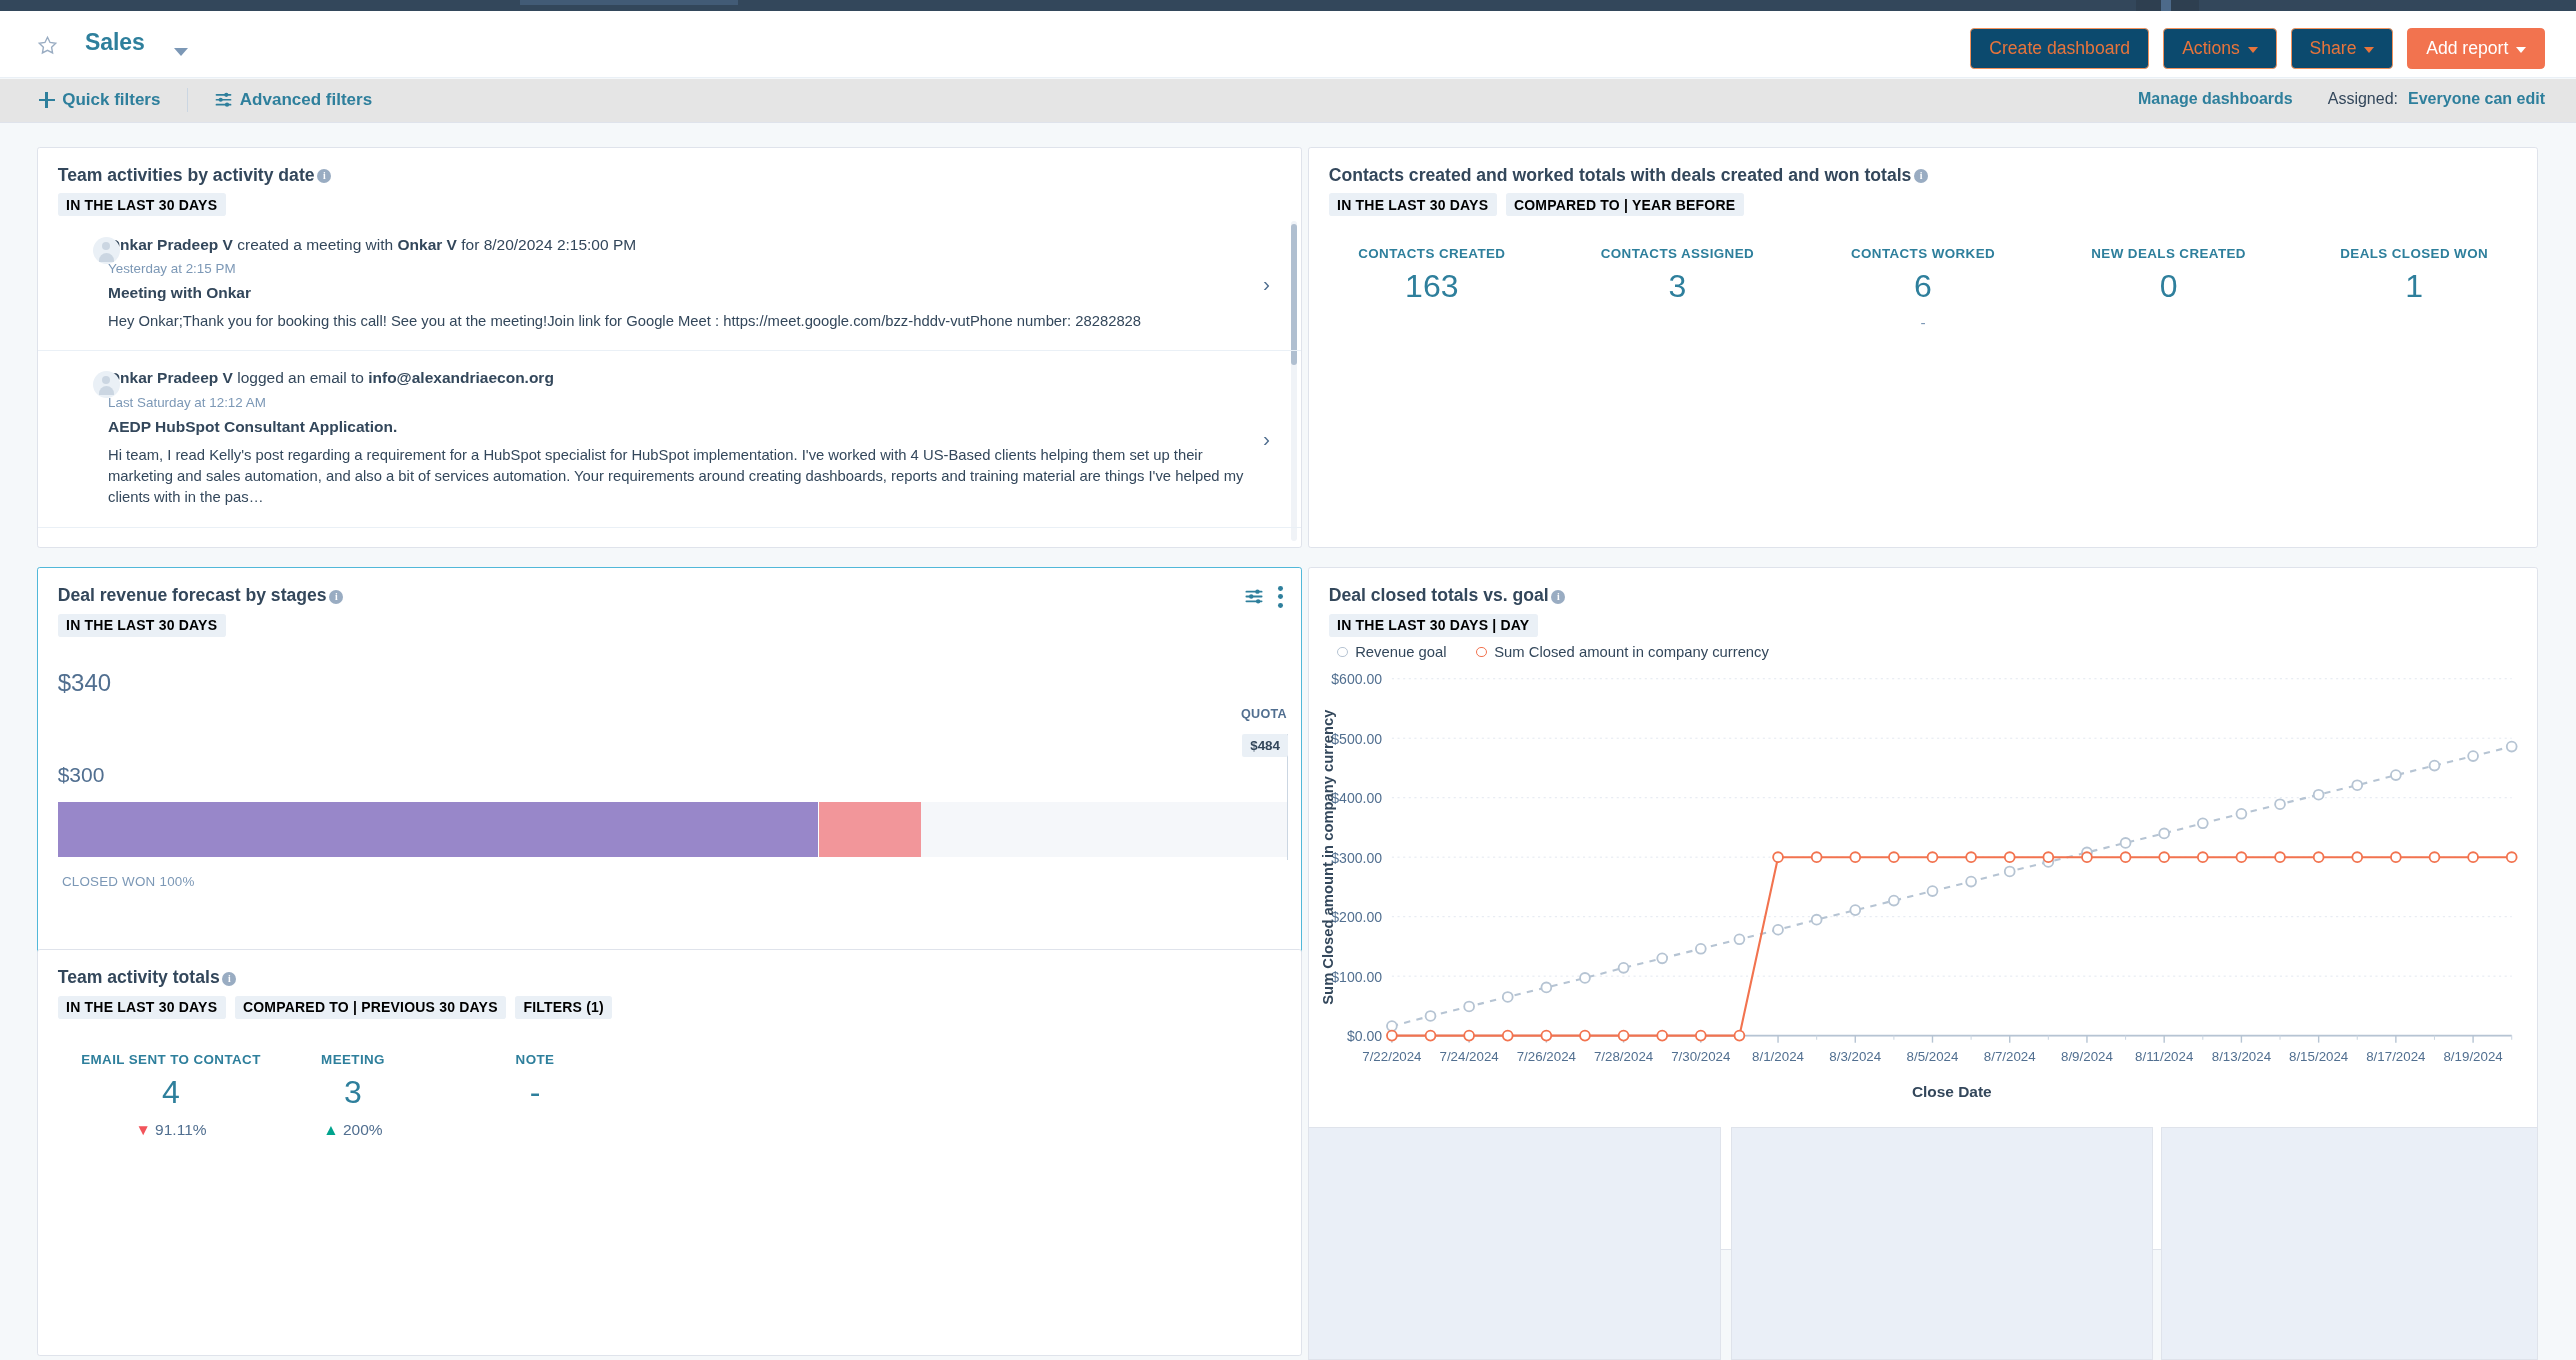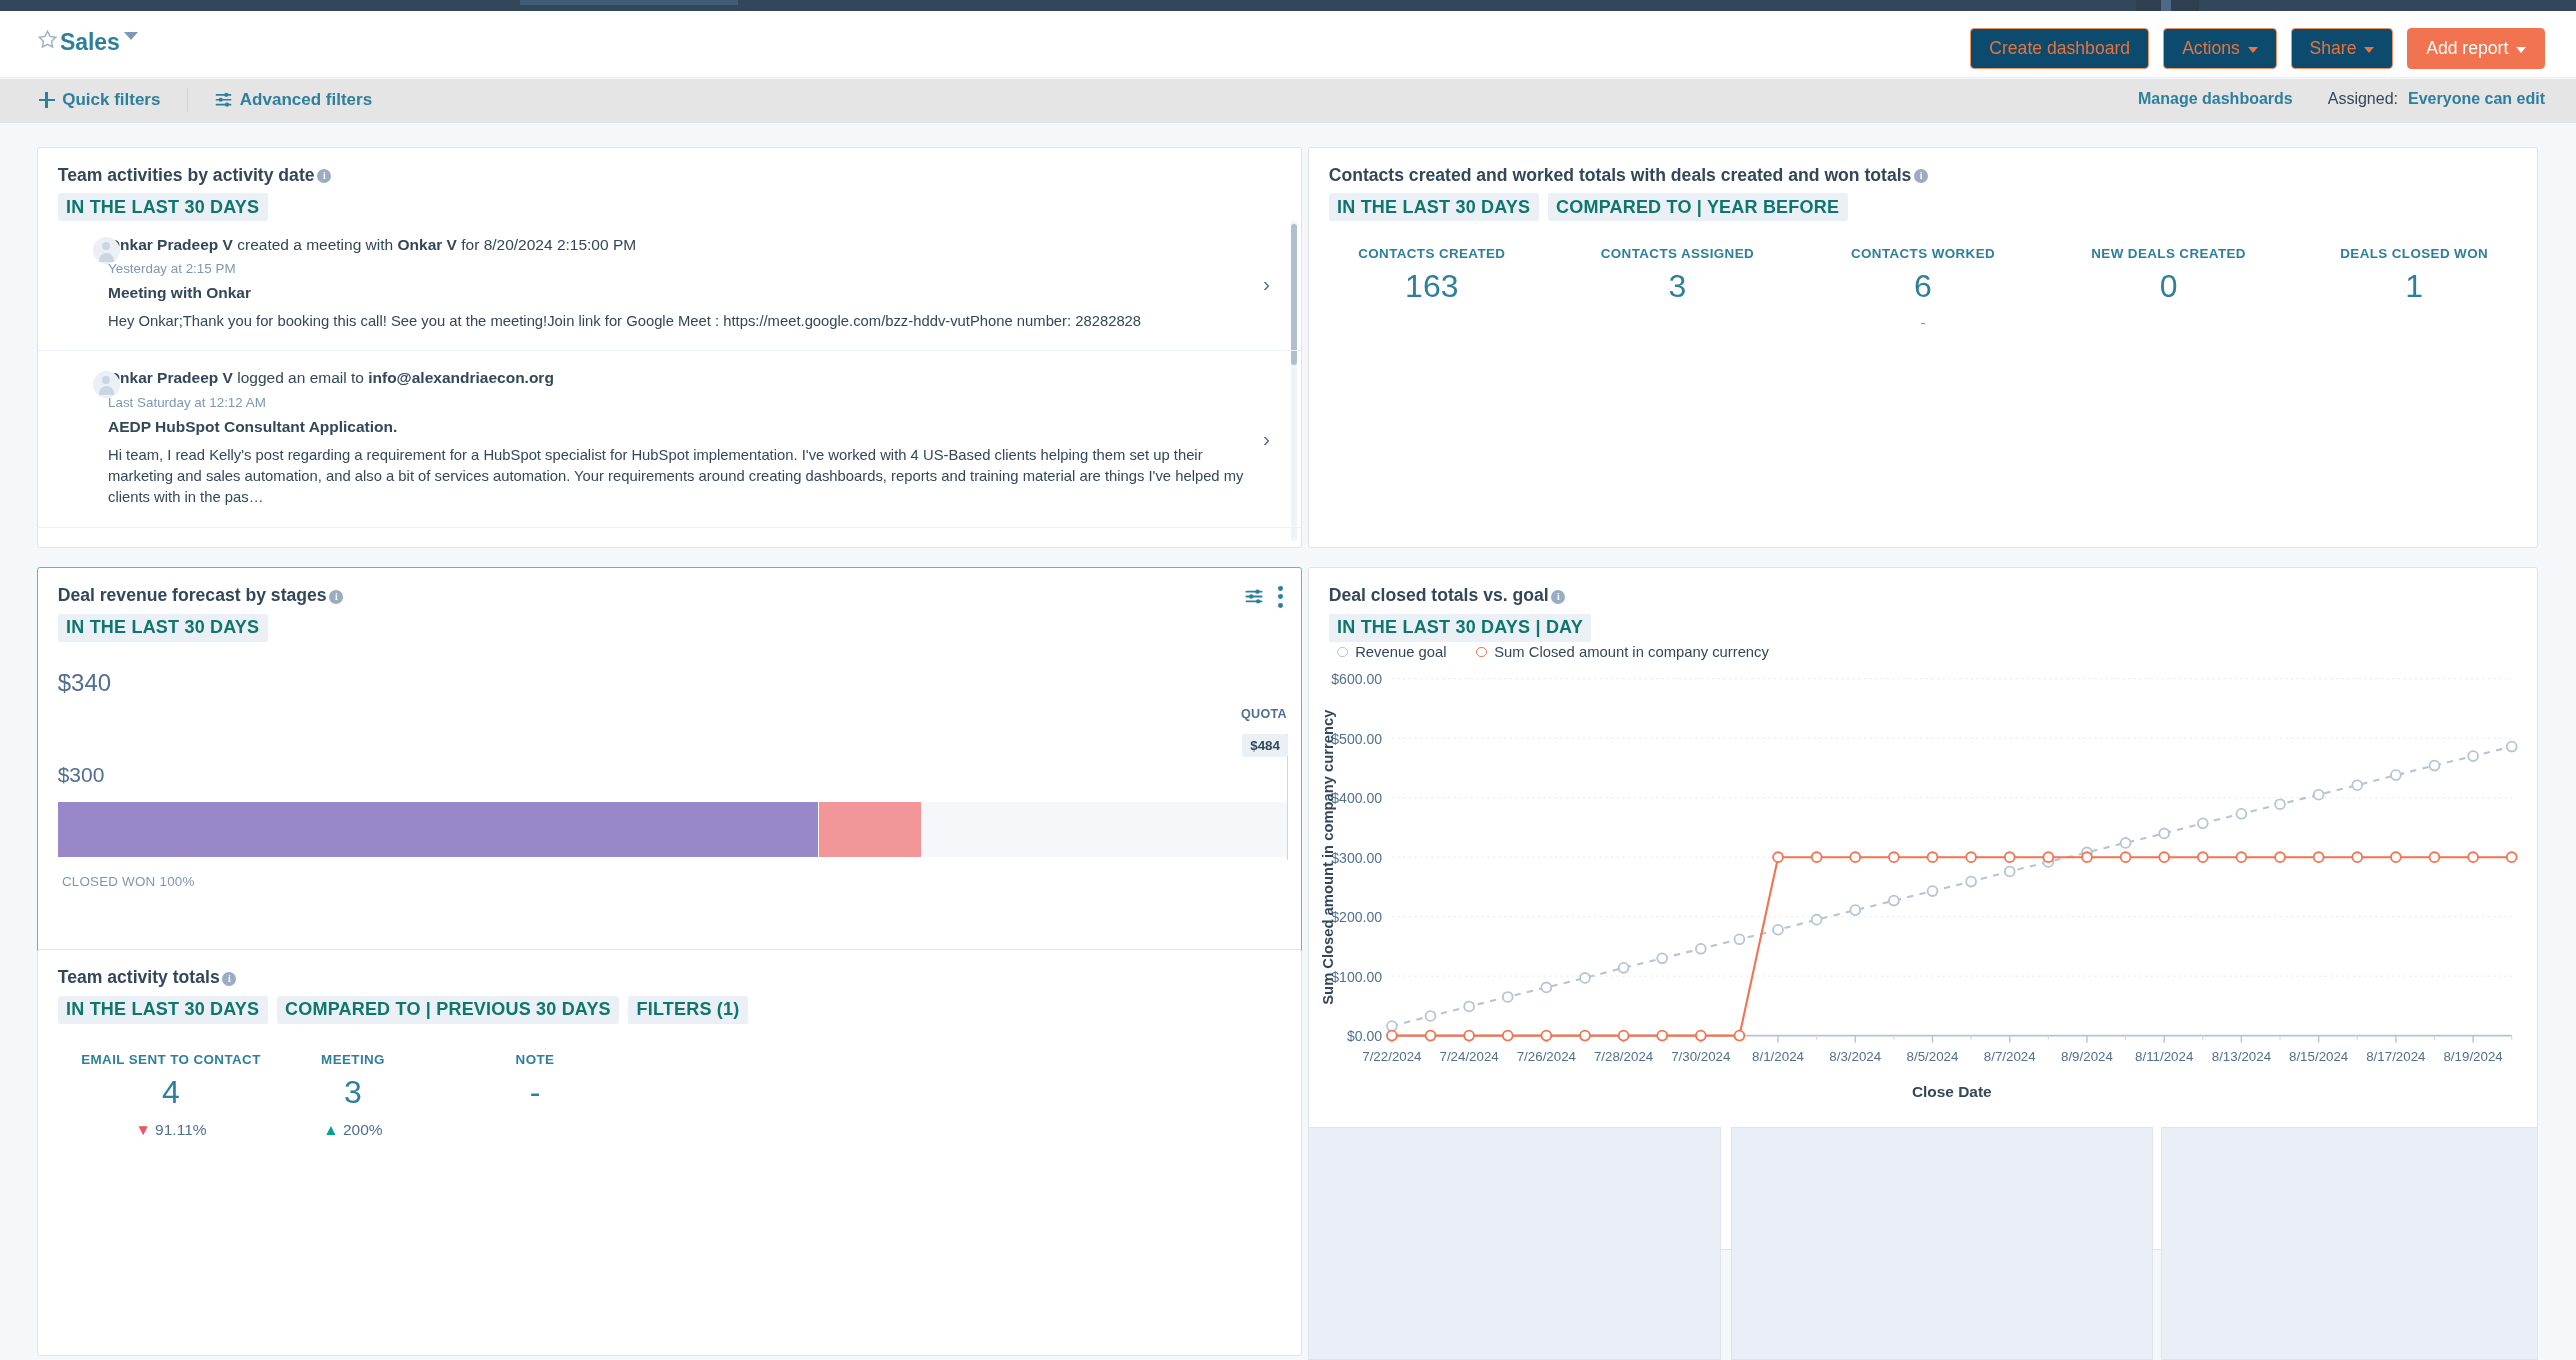--- a/index.html
+++ b/index.html
@@ -29,21 +29,21 @@
     background: #4d6a8a;
   }
 
   
   .titlebar {
     position: absolute; top: 11.2px; left: 0; width: 2576px; height: 67px;
     background: #fff; border-bottom: 0.7px solid #eaf0f6;
   }
   .title-left {
     position: absolute; left: 37px; top: 18px;
-    display: flex; align-items: flex-start; gap: 2px;
+    display: flex; align-items: flex-end; gap: 27px;
   }
   .star-icon { width: 21px; height: 21px; display: block; }
   .dash-title {
     font-size: 23px; font-weight: 700; color: #2e7f9c; letter-spacing: -0.1px;
   }
   .caret-down {
     width: 0; height: 0; border-left: 7.7px solid transparent;
     border-right: 7.7px solid transparent; border-top: 8.4px solid #7c98b6;
     margin-left: 2.8px; margin-top: 2.8px;
   }
@@ -114,22 +114,22 @@
     display: inline-flex; align-items: center; gap: 2.8px;
   }
   .info-icon {
     width: 14px; height: 14px; border-radius: 50%; background: #99acc2;
     color: #fff; font-size: 9.8px; font-weight: 700; line-height: 14px;
     text-align: center; font-family: "Liberation Serif", serif;
     display: inline-block; position: relative; top: 1.4px;
   }
   .chips { margin-top: 7.7px; display: flex; gap: 9px; flex-wrap: wrap; }
   .chip {
-    background: #eaf0f6; color: #0f766e; border-radius: 2.8px;
-    padding: 3.5px 8.4px; font-size: 18px; font-weight: 700; letter-spacing: 0.2px;
+    background: #eaf0f6; color: #000000; border-radius: 2.8px;
+    padding: 3.5px 8.4px; font-size: 14px; font-weight: 700; letter-spacing: 0.2px;
   }
   .card-tools {
     position: absolute; right: 18px; top: 18px;
     display: flex; align-items: center; gap: 15.5px;
   }
   .tool-icon { cursor: pointer; }
   .kebab { display: flex; flex-direction: column; gap: 3.5px; cursor: pointer; }
   .kebab i { width: 4.9px; height: 4.9px; border-radius: 50%; background: #2e7f9c; display: block; }
 
   

